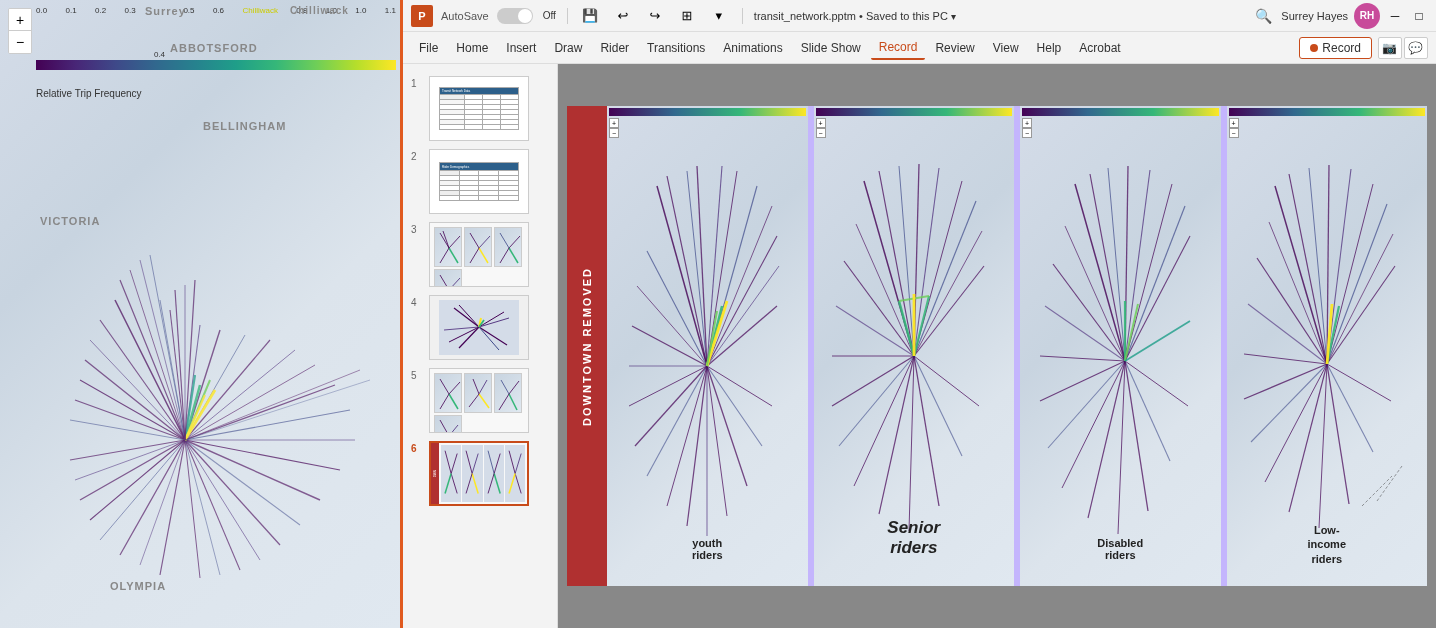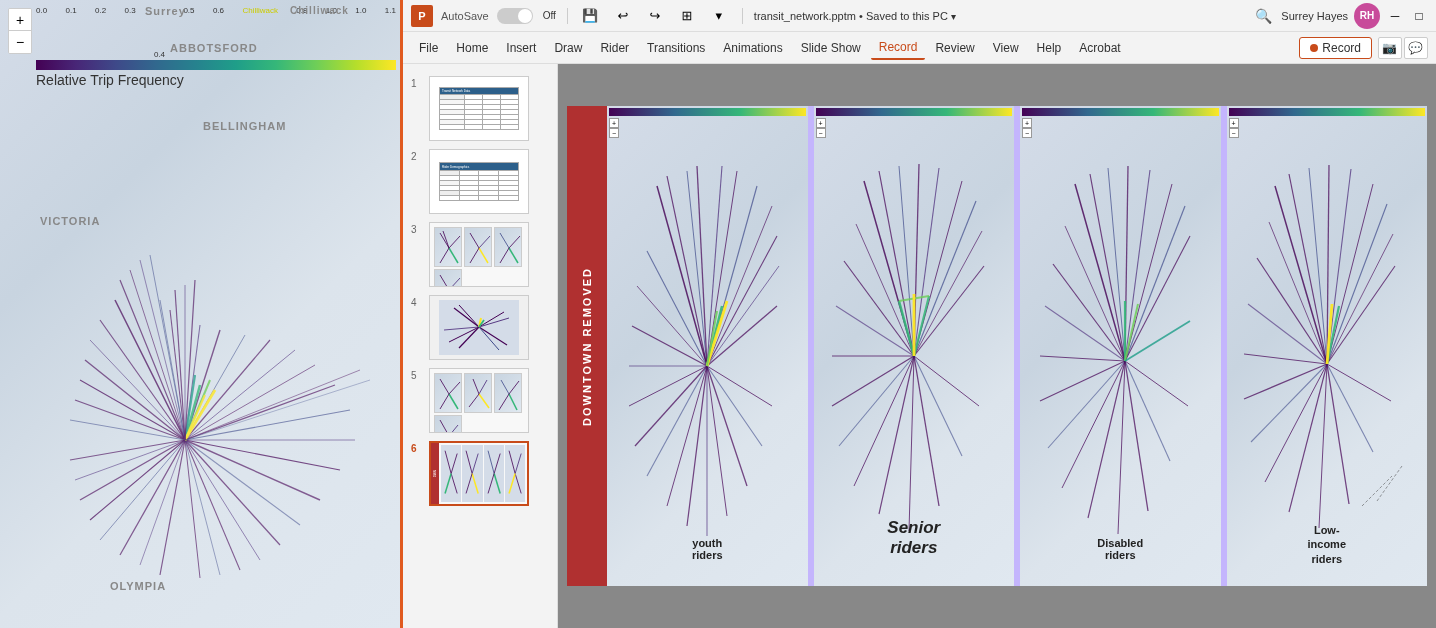--- a/index.html
+++ b/index.html
@@ -372,21 +372,21 @@
       <span style="font-size:8px;margin-top:44px;">0.4</span>
       <span style="font-size:8px;">0.5</span>
       <span style="font-size:8px;">0.6</span>
       <span style="font-size:8px; color:#cc0;">Chilliwack</span>
       <span style="font-size:8px;">0.8</span>
       <span style="font-size:8px;">1.0</span>
       <span style="font-size:8px;">1.0</span>
       <span style="font-size:8px;">1.1</span>
     </div>
     <div style="height:10px; width:360px; background:linear-gradient(to right, #440154, #482677, #3e4989, #31688e, #26828e, #1f9e89, #35b779, #6ece58, #b5de2b, #fde725);"></div>
-    <div style="font-size:14px; color:#333; margin-top:2px;">Relative Trip Frequency</div>
+    <div style="font-size:10px; color:#333; margin-top:18px;">Relative Trip Frequency</div>
   </div>
 
   <div class="map-zoom-controls">
     <button class="map-zoom-btn">+</button>
     <button class="map-zoom-btn">−</button>
   </div>
 
   <span class="map-label" style="top:5px; left:145px;">Surrey</span>
   <span class="map-label" style="top:5px; left:290px; font-size:10px;">Chilliwack</span>
   <span class="map-label" style="top:42px; left:170px;">ABBOTSFORD</span>

